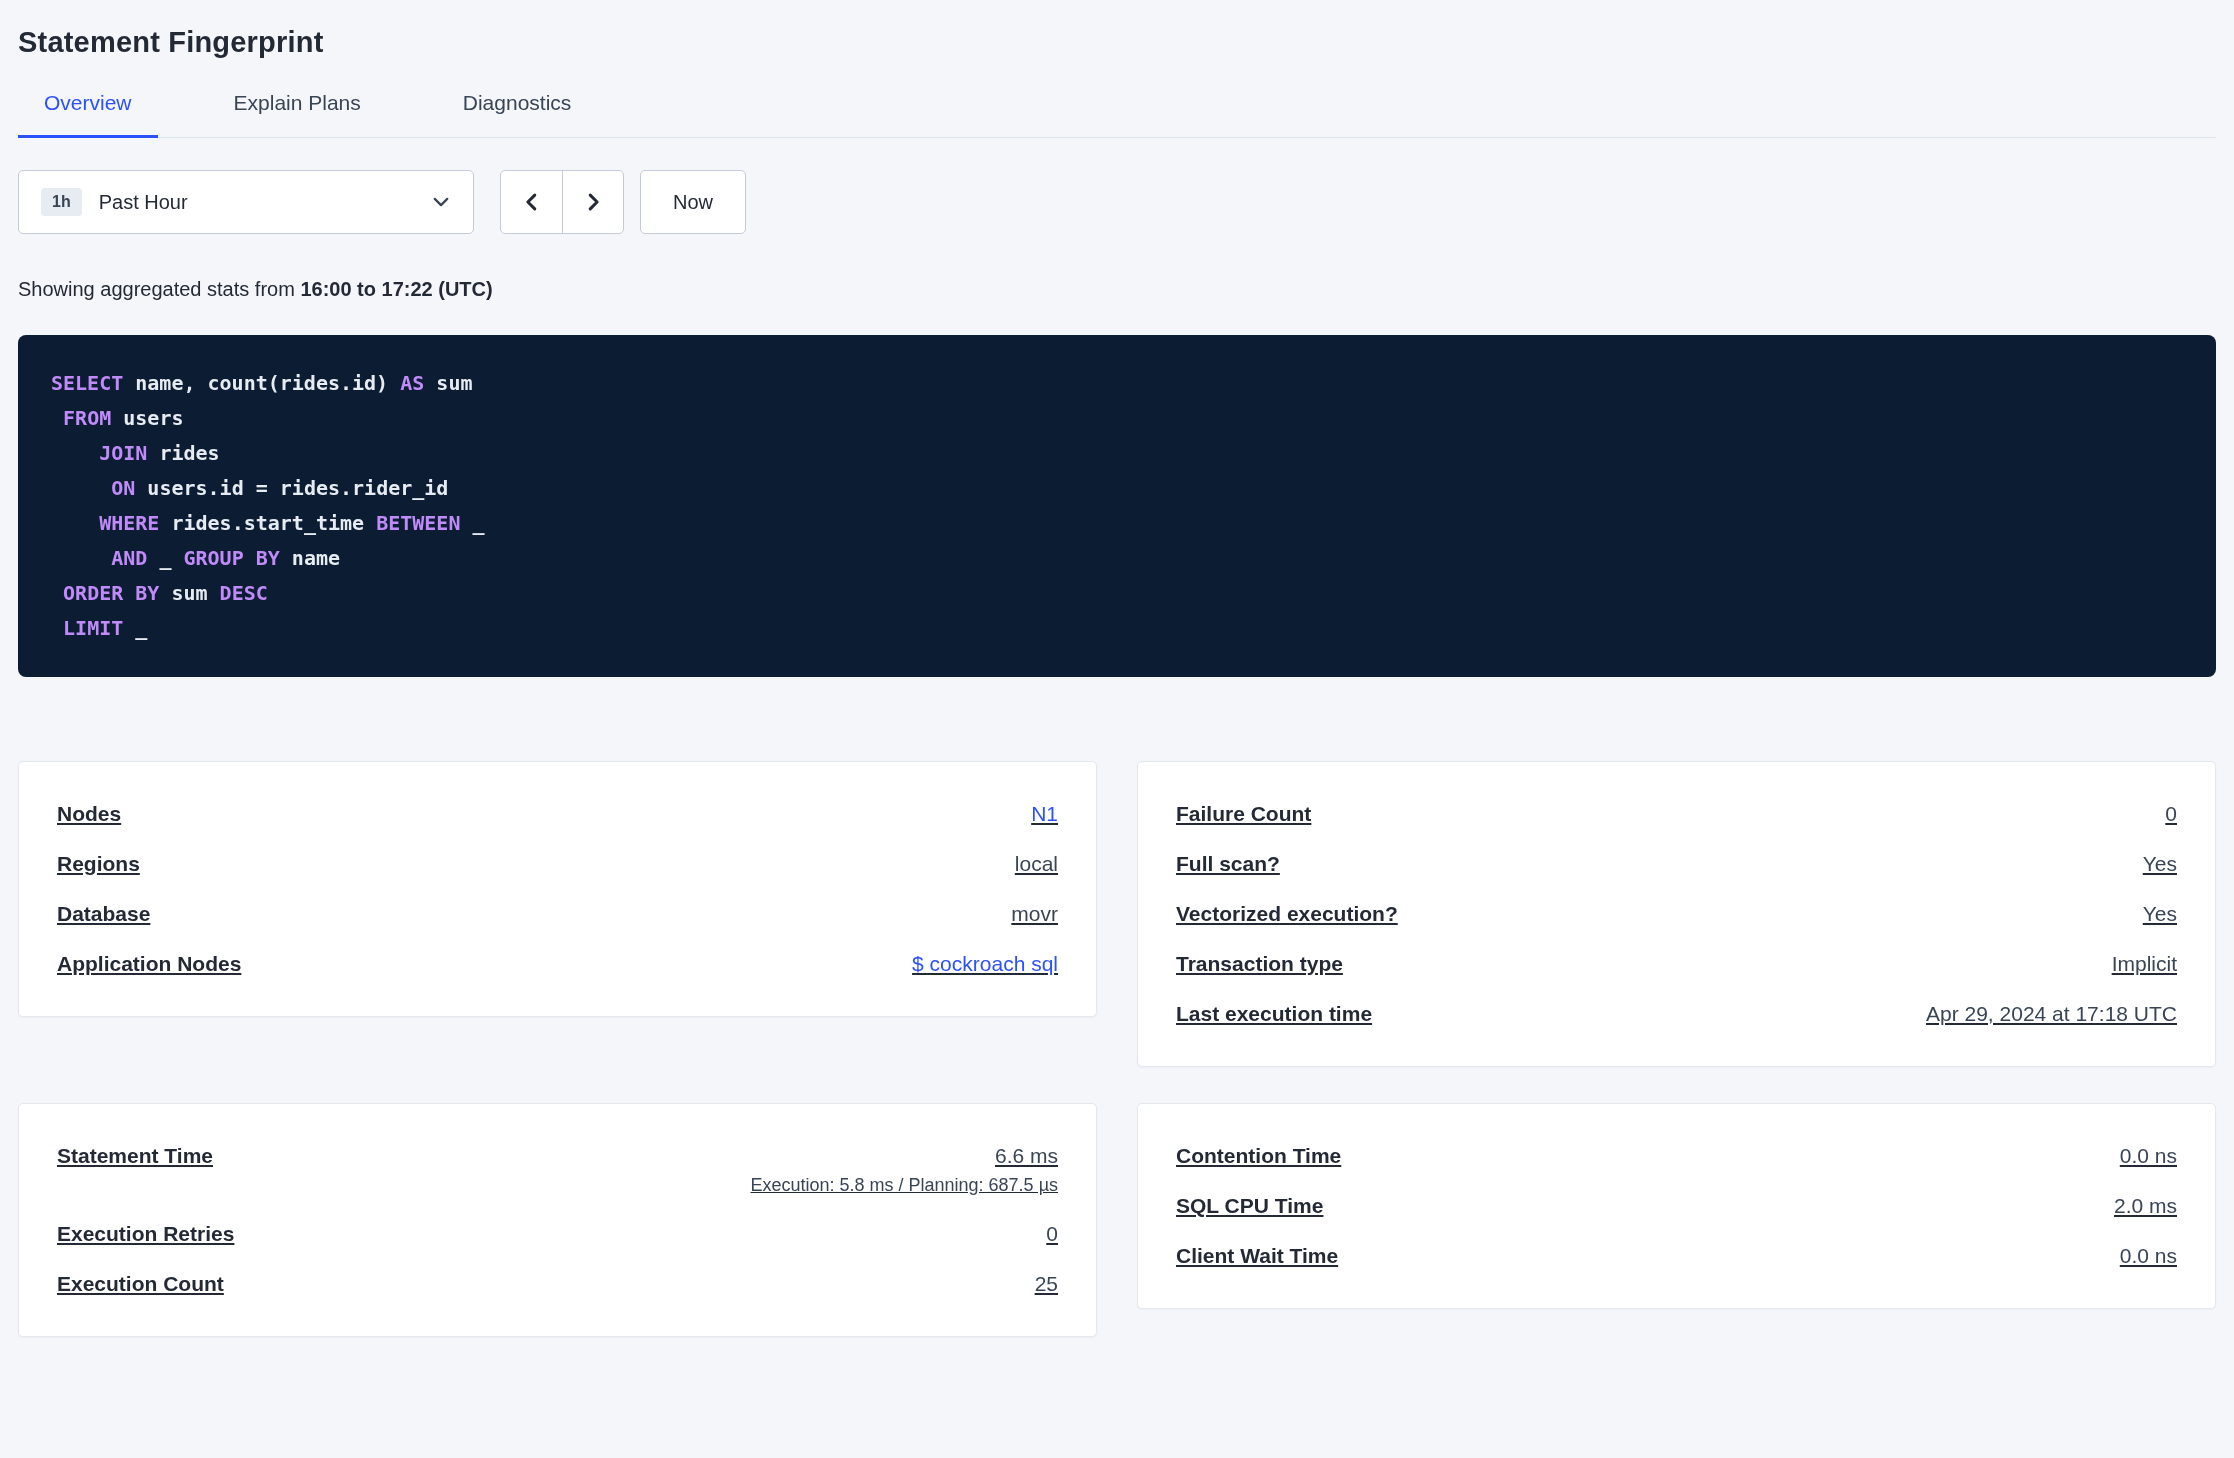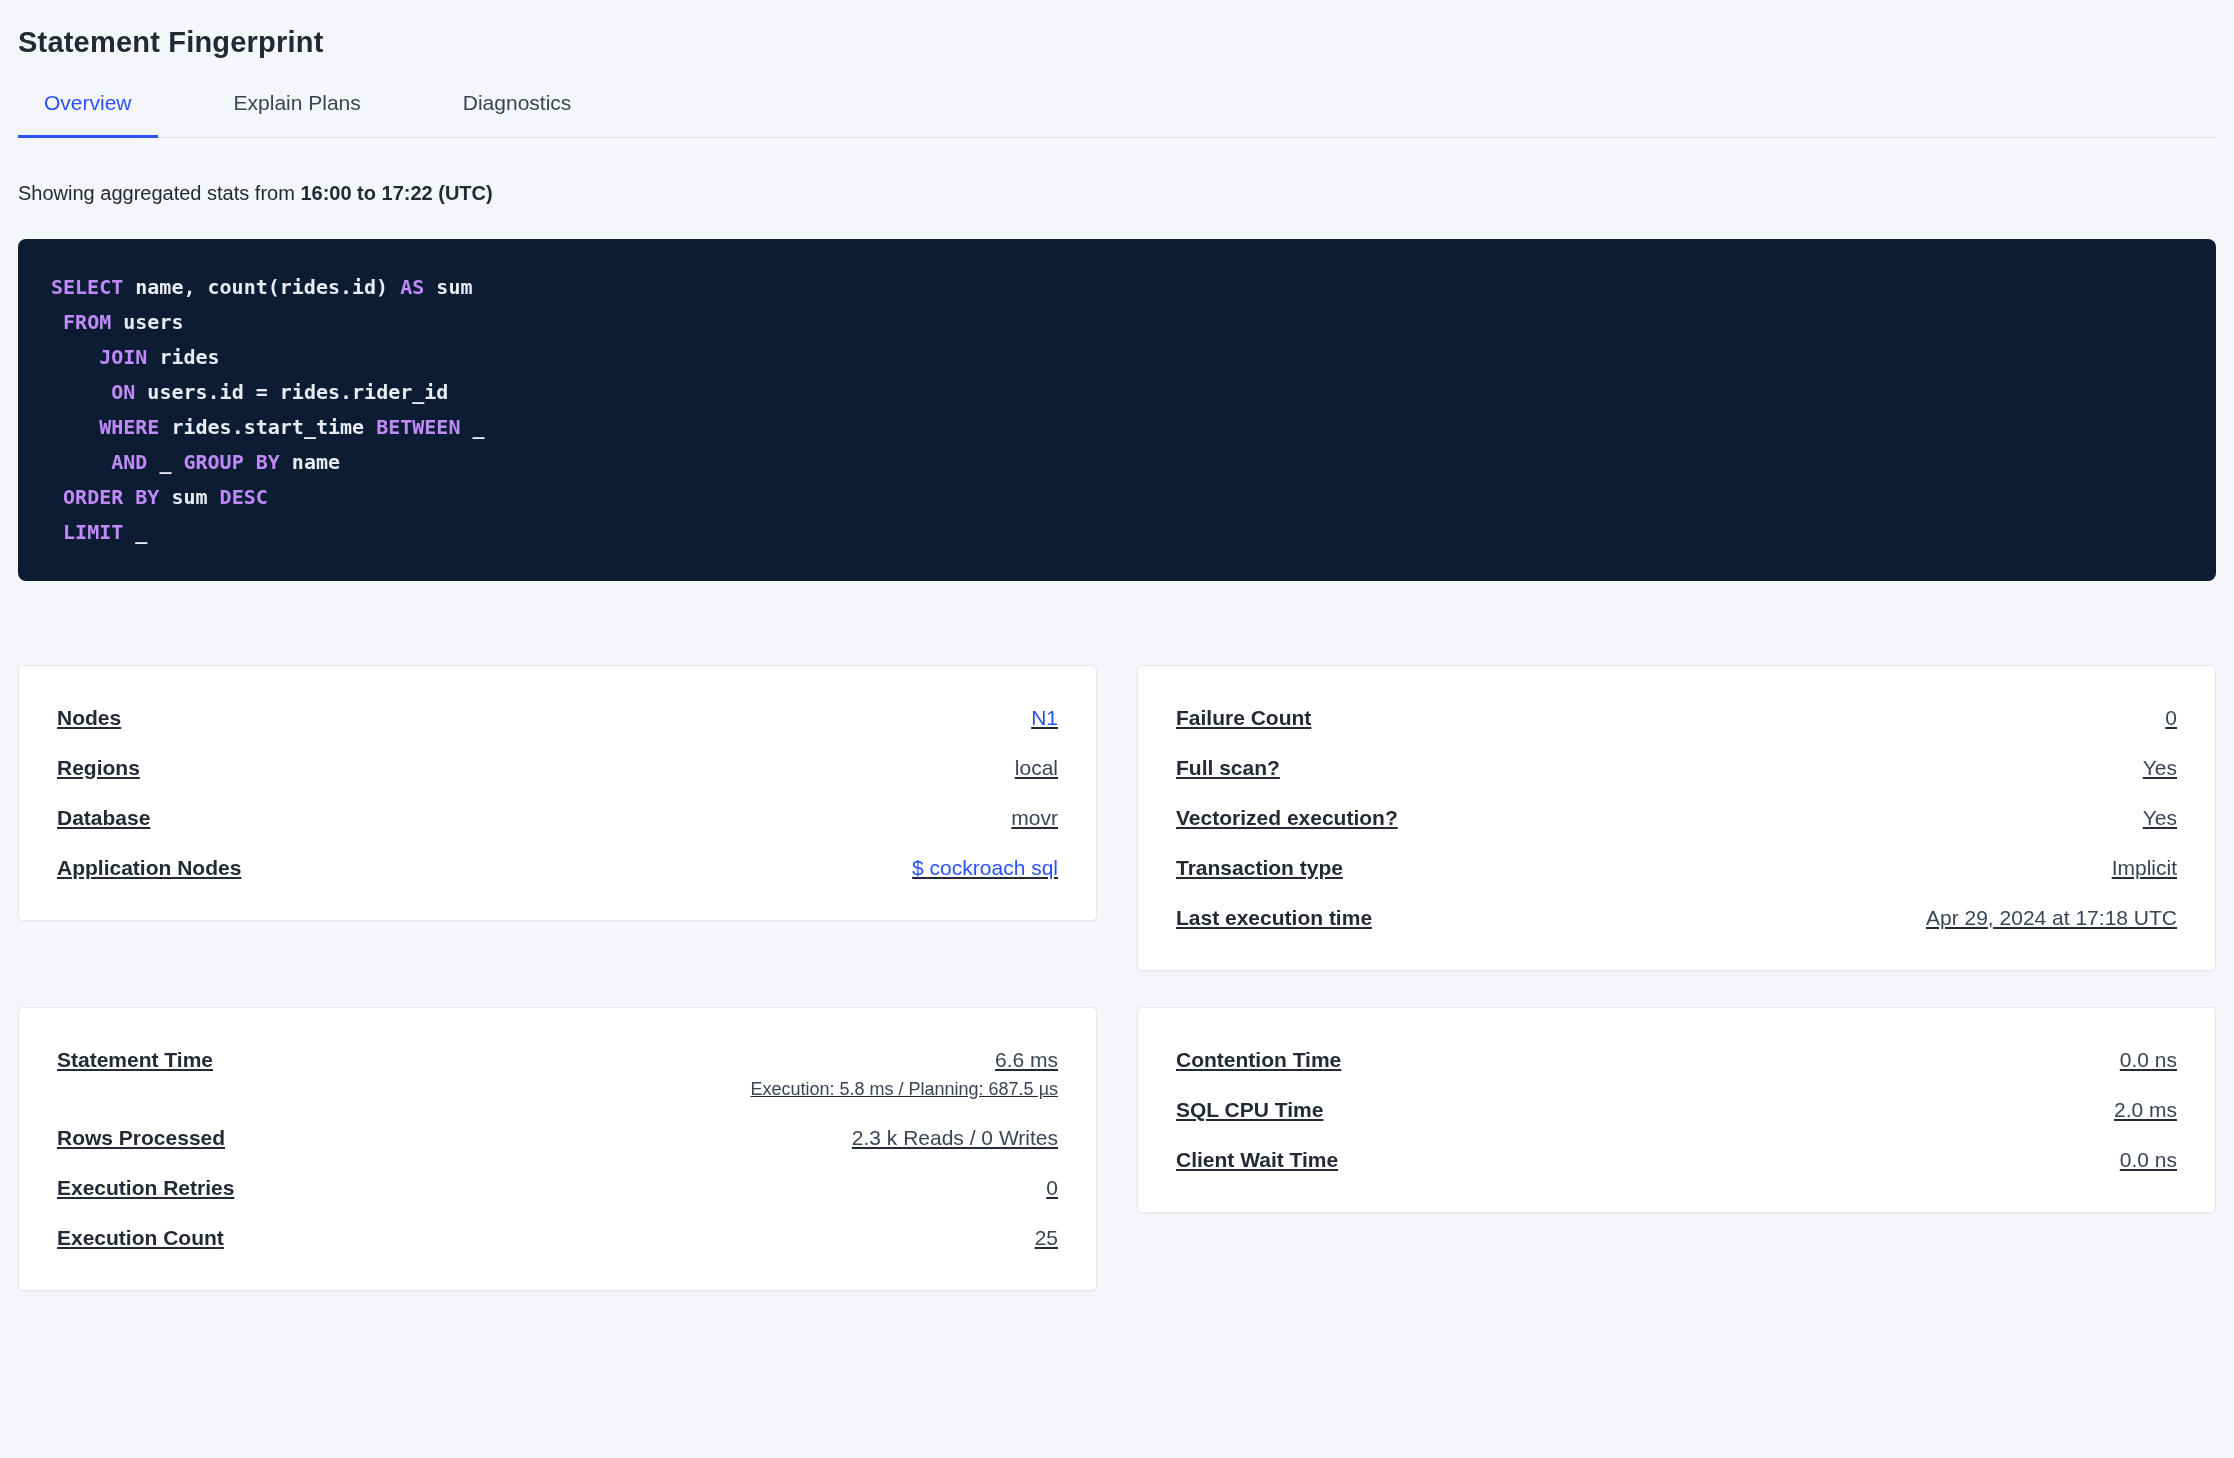--- a/index.html
+++ b/index.html
@@ -169,20 +169,42 @@
 <div class="page">
 
   <h1 class="page-title">Statement Fingerprint</h1>
 
   <nav class="tabs">
     <button class="tab active">Overview</button>
     <button class="tab">Explain Plans</button>
     <button class="tab">Diagnostics</button>
   </nav>
 
+  <div class="toolbar">
+    <button class="range-select">
+      <span class="range-badge">1h</span>
+      <span class="range-label">Past Hour</span>
+      <svg class="chev" viewBox="0 0 16 16">
+        <path d="M3 5.5l5 5 5-5" fill="none" stroke="currentColor" stroke-width="1.8" stroke-linecap="round" stroke-linejoin="round"></path>
+      </svg>
+    </button>
+    <div class="arrow-group">
+      <button class="arrow-btn">
+        <svg viewBox="0 0 16 16">
+          <path d="M10 3l-5 5 5 5" fill="none" stroke="currentColor" stroke-width="2.2" stroke-linecap="round" stroke-linejoin="round"></path>
+        </svg>
+      </button>
+      <button class="arrow-btn">
+        <svg viewBox="0 0 16 16">
+          <path d="M6 3l5 5-5 5" fill="none" stroke="currentColor" stroke-width="2.2" stroke-linecap="round" stroke-linejoin="round"></path>
+        </svg>
+      </button>
+    </div>
+    <button class="now-btn">Now</button>
+  </div>
 
   <p class="caption"><span>Showing aggregated stats from </span><strong>16:00 to 17:22 (UTC)</strong></p>
 
   <pre class="sql"><div><span class="kw">SELECT</span><span> name, count(rides.id) </span><span class="kw">AS</span><span> sum</span></div><div><span> </span><span class="kw">FROM</span><span> users</span></div><div><span>    </span><span class="kw">JOIN</span><span> rides</span></div><div><span>     </span><span class="kw">ON</span><span> users.id = rides.rider_id</span></div><div><span>    </span><span class="kw">WHERE</span><span> rides.start_time </span><span class="kw">BETWEEN</span><span> _</span></div><div><span>     </span><span class="kw">AND</span><span> _ </span><span class="kw">GROUP BY</span><span> name</span></div><div><span> </span><span class="kw">ORDER BY</span><span> sum </span><span class="kw">DESC</span></div><div><span> </span><span class="kw">LIMIT</span><span> _</span></div></pre>
 
   <div class="cards">
       <section class="card">
         <div class="crow">
           <span class="clabel">Nodes</span>
           <span class="cvalue">
@@ -242,26 +264,20 @@
       </section>
       <section class="card">
         <div class="crow">
           <span class="clabel">Statement Time</span>
           <span class="cvalue">
             <span class="vmain">6.6 ms</span>
             <span class="vsub">Execution: 5.8 ms / Planning: 687.5 µs</span>
           </span>
         </div>
         <div class="crow">
-          <span class="clabel">Rows Processed</span>
-          <span class="cvalue">
-            <span class="vmain">2.3 k Reads / 0 Writes</span>
-          </span>
-        </div>
-        <div class="crow">
           <span class="clabel">Execution Retries</span>
           <span class="cvalue">
             <span class="vmain">0</span>
           </span>
         </div>
         <div class="crow">
           <span class="clabel">Execution Count</span>
           <span class="cvalue">
             <span class="vmain">25</span>
           </span>

